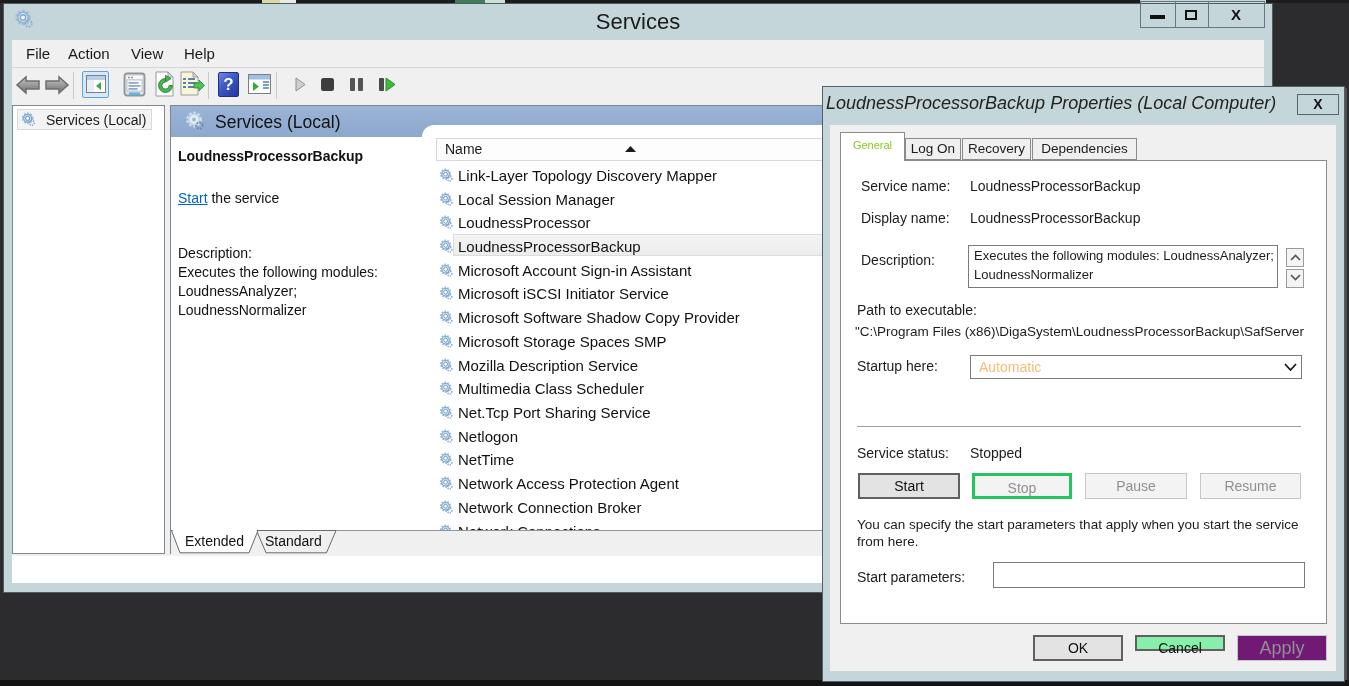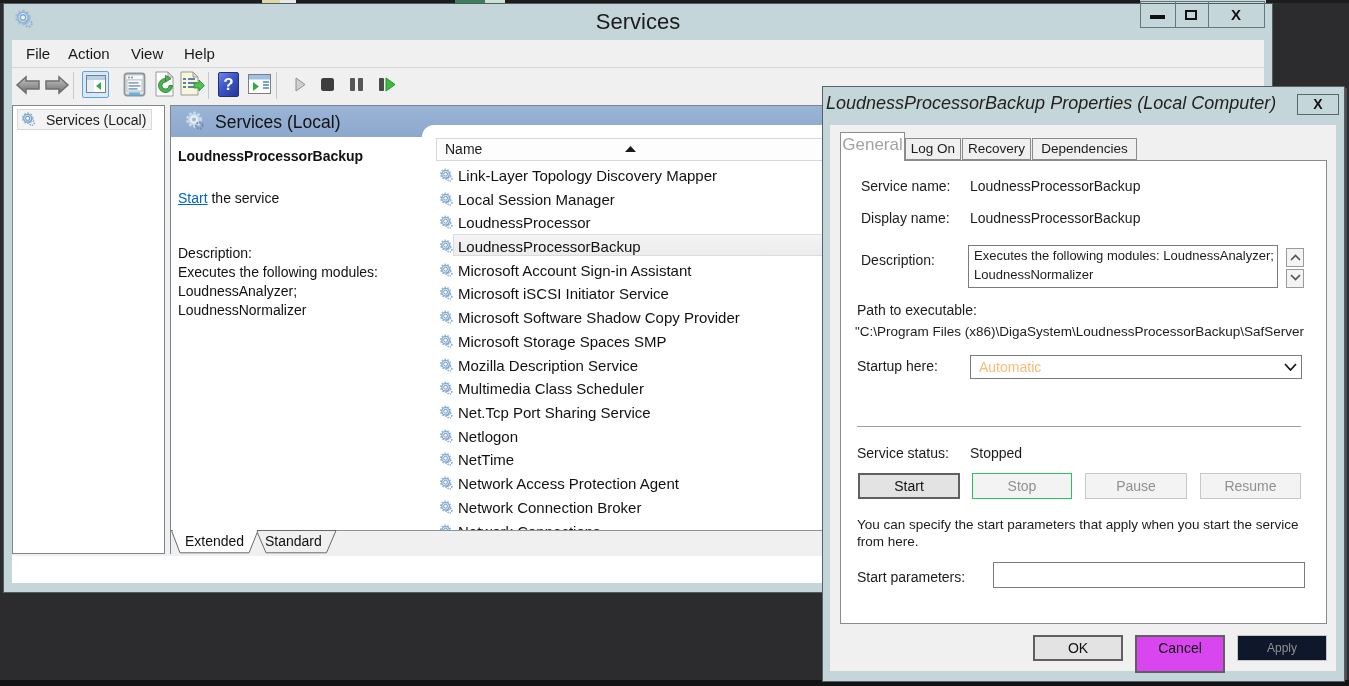--- a/index.html
+++ b/index.html
@@ -297,21 +297,21 @@
 <div class="abs" style="left:1297px;top:94px;width:42px;height:21px;border:1px solid #5b666b;text-align:center;line-height:19px;font-size:14px;font-weight:bold;color:#111;">X</div>
 
 <div class="abs" style="left:830px;top:125px;width:506px;height:546px;background:#f0f0f0;"></div>
 
 <div class="tab abs" style="left:905px;top:138px;width:56px;">Log On</div>
 <div class="tab abs" style="left:962px;top:138px;width:69px;">Recovery</div>
 <div class="tab abs" style="left:1032px;top:138px;width:105px;">Dependencies</div>
 
 <div class="abs" style="left:840px;top:160px;width:487px;height:464px;background:#fff;border:1px solid #8b8b8b;"></div>
 <div class="abs" style="left:840px;top:132px;width:65px;height:29px;background:#fff;border:1px solid #8b8b8b;border-bottom:none;"></div>
-<div class="abs" style="left:840px;top:132px;width:65px;height:26px;line-height:26px;text-align:center;font-size:17px;color:#a3a3a3;">General</div>
+<div class="abs" style="left:840px;top:132px;width:65px;height:26px;line-height:26px;text-align:center;font-size:11px;color:#84cc16;">General</div>
 
 <div class="abs" style="left:861px;top:178px;font-size:14px;color:#1c1c1c;">Service name:</div>
 <div class="abs" style="left:970px;top:178px;font-size:14px;color:#1c1c1c;">LoudnessProcessorBackup</div>
 <div class="abs" style="left:861px;top:210px;font-size:14px;color:#1c1c1c;text-align:right;">Display name:</div>
 <div class="abs" style="left:970px;top:210px;font-size:14px;color:#1c1c1c;">LoudnessProcessorBackup</div>
 <div class="abs" style="left:861px;top:252px;font-size:14px;color:#1c1c1c;">Description:</div>
 <div class="abs" style="left:968px;top:245px;width:310px;height:43px;background:#fff;border:1px solid #7b7b7b;font-size:13px;line-height:19px;color:#1c1c1c;padding:0 0 0 5px;">Executes the following modules: LoudnessAnalyzer; LoudnessNormalizer</div>
 <div class="abs" style="left:1286px;top:248px;width:18px;height:19px;background:#f4f4f4;border:1px solid #9a9a9a;"></div>
 <div class="abs" style="left:1286px;top:269px;width:18px;height:19px;background:#f4f4f4;border:1px solid #9a9a9a;"></div>
 <svg class="abs" style="left:1290px;top:254px;" width="11" height="7" viewBox="0 0 11 7">
@@ -330,24 +330,24 @@
 <svg class="abs" style="left:1284px;top:363px;" width="13" height="8" viewBox="0 0 13 8">
     <polyline points="1,1 6.5,7 12,1" fill="none" stroke="#1a1a1a" stroke-width="1.8"></polyline>
   </svg>
 
 <div class="abs" style="left:857px;top:426px;width:444px;height:1px;background:#9f9f9f;"></div>
 
 <div class="abs" style="left:857px;top:445px;font-size:14px;color:#1c1c1c;">Service status:</div>
 <div class="abs" style="left:970px;top:445px;font-size:14px;color:#1c1c1c;">Stopped</div>
 
 <div class="abs" style="left:858px;top:473px;width:102px;height:26px;background:#e3e3e3;border:2px solid #606060;text-align:center;line-height:22px;font-size:14px;color:#111;">Start</div>
-<div class="abs" style="left:972px;top:473px;width:100px;height:26px;background:#f3f3f3;border:1px solid #22c55e;text-align:center;line-height:24px;font-size:14px;color:#909090;">Stop</div>
+<div class="abs" style="left:972px;top:473px;width:100px;height:26px;background:#f3f3f3;border:3px solid #22c55e;text-align:center;line-height:24px;font-size:14px;color:#909090;">Stop</div>
 <div class="abs" style="left:1085px;top:473px;width:102px;height:26px;background:#f3f3f3;border:1px solid #c2c8cc;text-align:center;line-height:24px;font-size:14px;color:#909090;">Pause</div>
 <div class="abs" style="left:1200px;top:473px;width:101px;height:26px;background:#f3f3f3;border:1px solid #c2c8cc;text-align:center;line-height:24px;font-size:14px;color:#909090;">Resume</div>
 
 <div class="abs" style="left:857px;top:516px;font-size:13.5px;line-height:17px;color:#1c1c1c;">You can specify the start parameters that apply when you start the service<br>from here.</div>
 
 <div class="abs" style="left:857px;top:569px;font-size:14px;color:#1c1c1c;">Start parameters:</div>
 <div class="abs" style="left:993px;top:562px;width:312px;height:26px;background:#fff;border:1px solid #7b7b7b;"></div>
 
 <div class="abs" style="left:1033px;top:635px;width:90px;height:26px;background:#e3e3e3;border:2px solid #606060;text-align:center;line-height:22px;font-size:14px;color:#111;">OK</div>
-<div class="abs" style="left:1135px;top:635px;width:90px;height:38px;background:#d946ef;border:2px solid #606060;text-align:center;line-height:22px;font-size:14px;color:#111;">Cancel</div>
-<div class="abs" style="left:1237px;top:635px;width:90px;height:26px;background:#0f172a;border:1px solid #c2c8cc;text-align:center;line-height:24px;font-size:12px;color:#909090;">Apply</div>
+<div class="abs" style="left:1135px;top:635px;width:90px;height:16px;background:#86efac;border:2px solid #606060;text-align:center;line-height:22px;font-size:14px;color:#111;">Cancel</div>
+<div class="abs" style="left:1237px;top:635px;width:90px;height:26px;background:#701a75;border:1px solid #c2c8cc;text-align:center;line-height:24px;font-size:18px;color:#909090;">Apply</div>
 
 </body></html>

